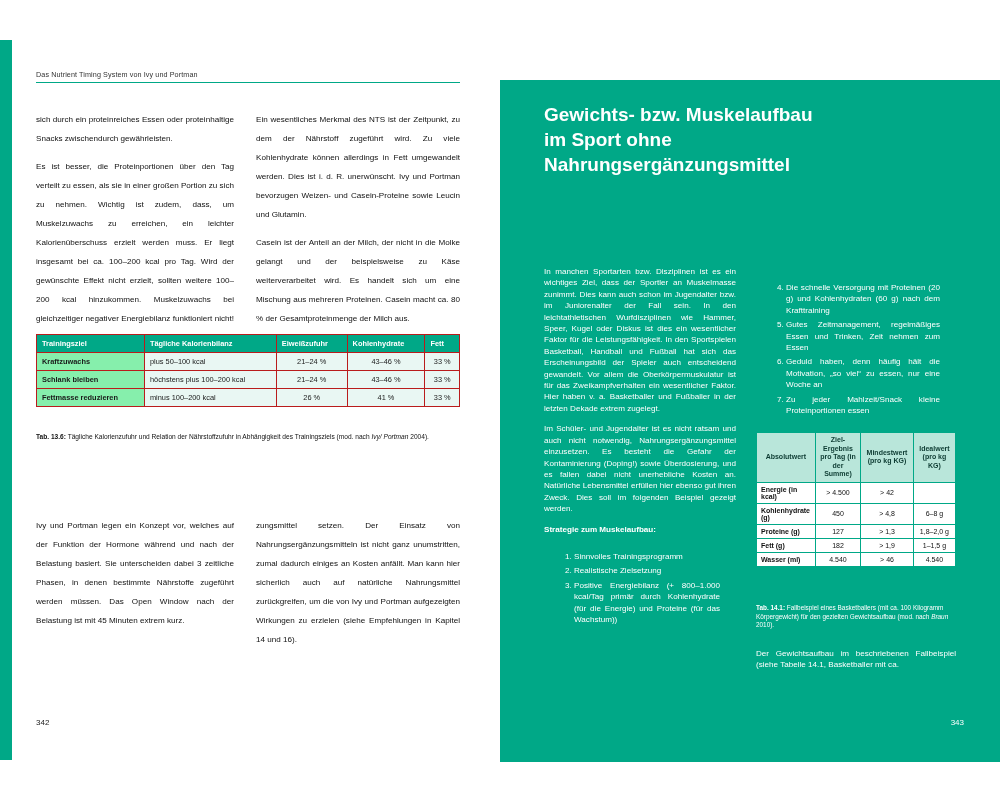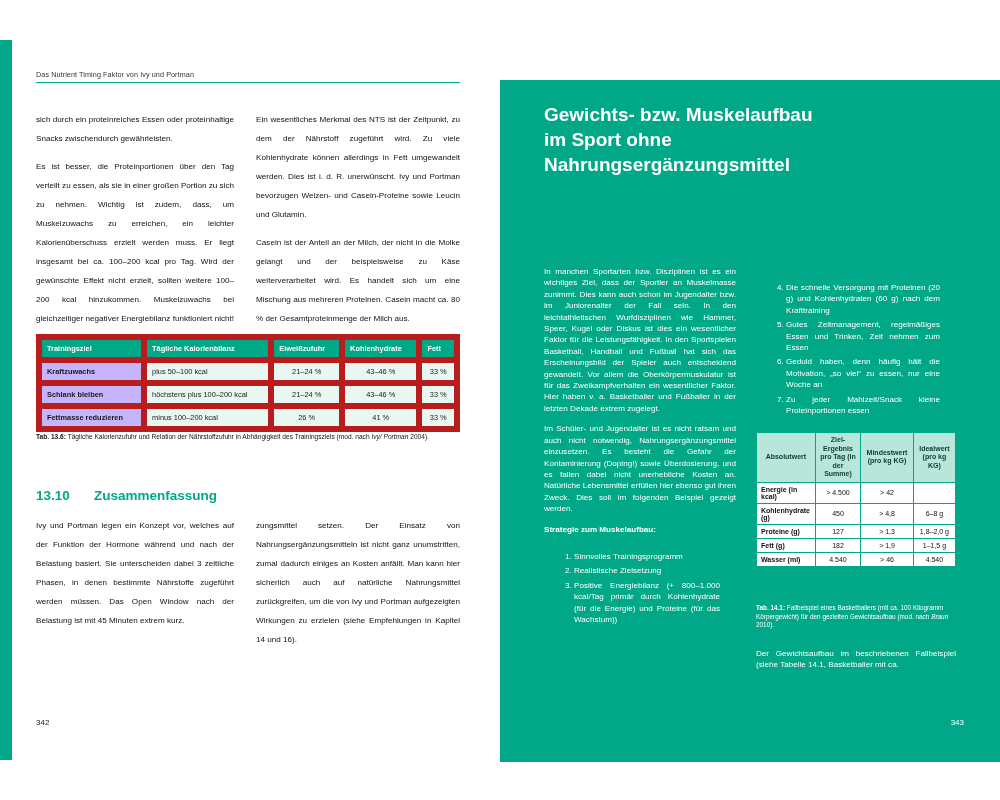--- a/index.html
+++ b/index.html
@@ -33,26 +33,26 @@
   .col { position:absolute; font-size:8.1px; line-height:19px; color:#111; text-align:justify; }
   .col p { margin:0 0 9px 0; }
   .col-a { left:36px; top:110px; width:198px; }
   .col-b { left:256px; top:110px; width:204px; }
 
   
   table.tbl {
     position:absolute; border-collapse:collapse; font-size:7.4px;
   }
   .tbl-136 { left:36px; top:334px; width:424px; }
-  .tbl-136 th, .tbl-136 td { border:6px solid #b91c1c; padding:4px 5px; vertical-align:middle; }
+  .tbl-136 th, .tbl-136 td { border:1px solid #b91c1c; padding:4px 5px; vertical-align:middle; }
   .tbl-136 thead th {
     background:#00a887; color:#ffffff; font-weight:bold; text-align:left;
   }
   .tbl-136 tbody td { background:#e9f7f3; }
-  .tbl-136 tbody td.first { font-weight:bold; background:#c4b5fd; }
+  .tbl-136 tbody td.first { font-weight:bold; background:#86efac; }
   .tbl-136 tbody td.ctr { text-align:center; }
 
   .caption {
     position:absolute; font-size:6.6px; line-height:9px; color:#111;
   }
   .cap-136 { left:36px; top:432px; width:424px; }
   .cap-136 b { font-weight:bold; }
   .cap-136 i { font-style:italic; }
 
   .h2 {
@@ -118,21 +118,21 @@
     position:absolute; right:36px; top:718px; font-size:8px; color:#ffffff;padding-left:48px;
   }
 </style>
 </head>
 <body>
 
 <div class="spread">
 
   <div class="page-left">
     <div class="teal-bar-left"></div>
-    <div class="running-head">Das Nutrient Timing Faktor von Ivy und Portman</div>
+    <div class="running-head">Das Nutrient Timing System von Ivy und Portman</div>
     <div class="rule-left"></div>
 
     <div class="col col-a">
       <p>sich durch ein proteinreiches Essen oder proteinhaltige Snacks zwischendurch gewährleisten.</p>
       <p>Es ist besser, die Proteinportionen über den Tag verteilt zu essen, als sie in einer großen Portion zu sich zu nehmen. Wichtig ist zudem, dass, um Muskelzuwachs zu erreichen, ein leichter Kalorienüberschuss erzielt werden muss. Er liegt insgesamt bei ca. 100–200 kcal pro Tag. Wird der gewünschte Effekt nicht erzielt, sollten weitere 100–200 kcal hinzukommen. Muskelzuwachs bei gleichzeitiger negativer Energiebilanz funktioniert nicht! Tabelle 13.6 zeigt, in welchen Relationen die Hauptnährstoffe man sich je nach Trainingsziel ernähren sollte.</p>
     </div>
 
     <div class="col col-b">
       <p>Ein wesentliches Merkmal des NTS ist der Zeitpunkt, zu dem der Nährstoff zugeführt wird. Zu viele Kohlenhydrate können allerdings in Fett umgewandelt werden. Dies ist i. d. R. unerwünscht. Ivy und Portman bevorzugen Weizen- und Casein-Proteine sowie Leucin und Glutamin.</p>
       <p>Casein ist der Anteil an der Milch, der nicht in die Molke gelangt und der beispielsweise zu Käse weiterverarbeitet wird. Es handelt sich um eine Mischung aus mehreren Proteinen. Casein macht ca. 80 % der Gesamtproteinmenge der Milch aus.</p>
@@ -170,23 +170,20 @@
           <td class="ctr">41 %</td>
           <td class="ctr">33 %</td>
         </tr>
       </tbody>
     </table>
 
     <div class="caption cap-136">
       <b>Tab. 13.6:</b><span> Tägliche Kalorienzufuhr und Relation der Nährstoffzufuhr in Abhängigkeit des Trainingsziels (mod. nach </span><i>Ivy/ Portman</i><span> 2004).</span>
     </div>
 
-    <div class="h2">
-      <span class="num">13.10</span><span>Zusammenfassung</span>
-    </div>
 
     <div class="col col-c">
       <p>Ivy und Portman legen ein Konzept vor, welches auf der Funktion der Hormone während und nach der Belastung basiert. Sie unterscheiden dabei 3 zeitliche Phasen, in denen bestimmte Nährstoffe zugeführt werden müssen. Das Open Window nach der Belastung ist mit 45 Minuten extrem kurz.</p>
     </div>
 
     <div class="col col-d">
       <p>zungsmittel setzen. Der Einsatz von Nahrungsergänzungsmitteln ist nicht ganz unumstritten, zumal dadurch einiges an Kosten anfällt. Man kann hier sicherlich auch auf natürliche Nahrungsmittel zurückgreifen, um die von Ivy und Portman aufgezeigten Wirkungen zu erzielen (siehe Empfehlungen in Kapitel 14 und 16).</p>
     </div>
 
     <div class="folio-left">342</div>

